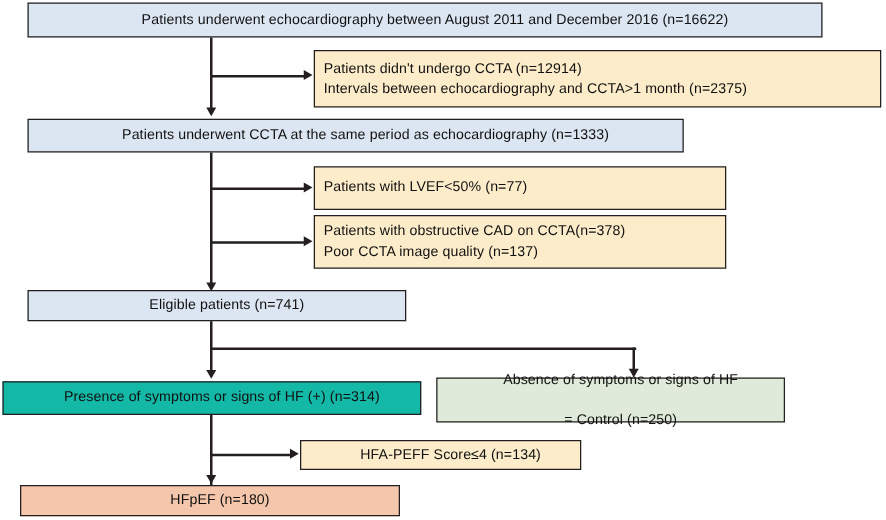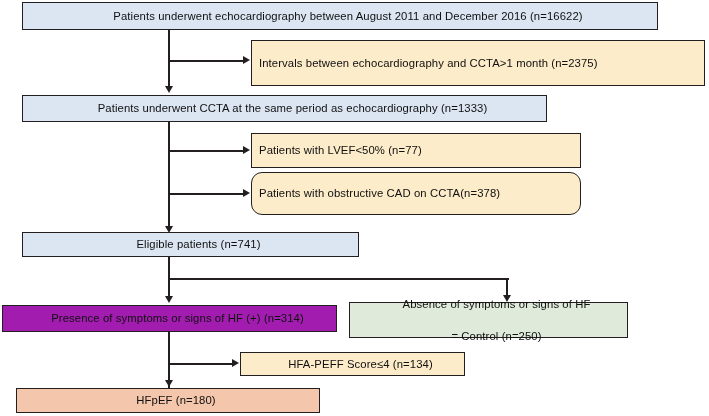--- a/index.html
+++ b/index.html
@@ -30,21 +30,21 @@
     white-space: nowrap;
     padding-left: 16px;
   }
   .node.left-align {
     align-items: flex-start;
     padding-left: 7px;
   }
   .fill-blue   { background: #dce6f2; }
   .fill-yellow { background: #fcecc9; }
   .fill-green  { background: #dfeada; }
-  .fill-peach  { background: #a21caf; text-align: right; }
+  .fill-peach  { background: #14b8a6; text-align: right; }
   .fill-salmon { background: #f4c6ab; }
 
   .line {
     position: absolute;
     background: #231f20;
   }
   .vline { width: 2px; }
   .hline { height: 2px; }
 
   .arrow-down {
@@ -74,45 +74,47 @@
     <span class="row">Patients underwent echocardiography between August 2011 and December 2016 (n=16622)</span>
   </div>
 
   <div class="line vline" style="left:168px; top:30px; height:58px;"></div>
   <div class="arrow-down" style="left:164.5px; top:86px;"></div>
 
   <div class="line hline" style="left:168px; top:60px; width:76px;"></div>
   <div class="arrow-right" style="left:243px; top:56px;"></div>
 
   <div class="node fill-yellow left-align" style="left:251px; top:40px; width:454px; height:46px; justify-content:center;">
+    <span class="row">Patients didn't undergo CCTA (n=12914)</span>
     <span class="row">Intervals between echocardiography and CCTA&gt;1 month (n=2375)</span>
   </div>
 
   <div class="node fill-blue" style="left:22px; top:95px; width:525px; height:27px;">
     <span class="row">Patients underwent CCTA at the same period as echocardiography (n=1333)</span>
   </div>
 
   <div class="line vline" style="left:168px; top:122px; height:106px;"></div>
   <div class="arrow-down" style="left:164.5px; top:226px;"></div>
 
   <div class="line hline" style="left:168px; top:150px; width:76px;"></div>
   <div class="arrow-right" style="left:243px; top:146px;"></div>
 
   <div class="node fill-yellow left-align" style="left:251px; top:133px; width:330px; height:35px;">
     <span class="row">Patients with LVEF&lt;50% (n=77)</span>
   </div>
 
   <div class="line hline" style="left:168px; top:193px; width:76px;"></div>
   <div class="arrow-right" style="left:243px; top:189px;"></div>
 
-  <div class="node fill-yellow left-align" style="left:251px; top:172px; width:330px; height:43px;border-radius:11px;">
+  <div class="node fill-yellow left-align" style="left:251px; top:172px; width:330px; height:43px;">
     <span class="row">Patients with obstructive CAD on CCTA(n=378)</span>
+    <span class="row">Poor CCTA image quality (n=137)</span>
   </div>
 
-  <div class="node fill-blue" style="left:22px; top:232px; width:337px; height:25px;">
+  <div class="node fill-blue" style="left:22px; top:232px; width:303px; height:25px;">
     <span class="row">Eligible patients (n=741)</span>
   </div>
 
   <div class="line vline" style="left:168px; top:257px; height:41px;"></div>
   <div class="arrow-down" style="left:164.5px; top:296px;"></div>
 
   <div class="line hline" style="left:168px; top:278px; width:341px;"></div>
   <div class="line vline" style="left:506px; top:278px; height:20px;"></div>
   <div class="arrow-down" style="left:502.5px; top:295px;"></div>
 

